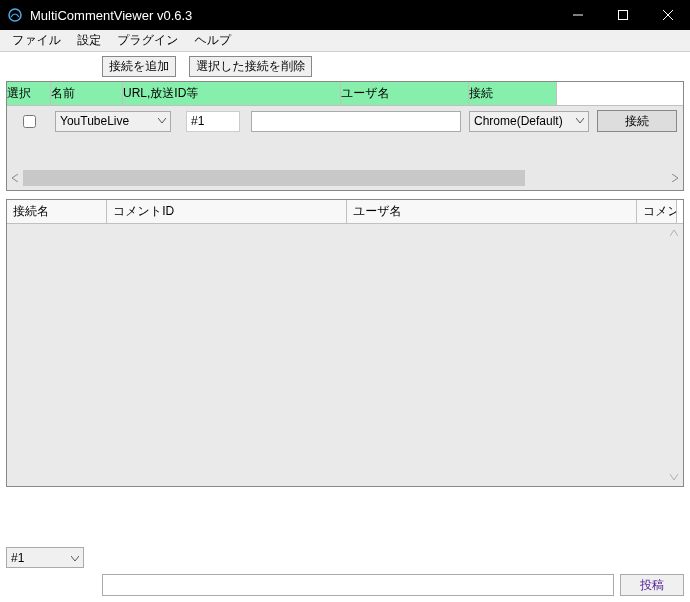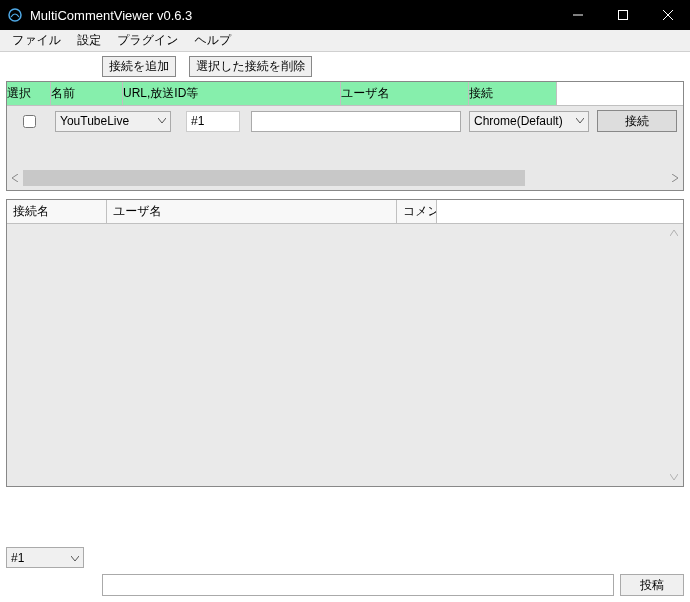--- a/index.html
+++ b/index.html
@@ -203,21 +203,21 @@
   .post-input {
     flex: 1;
     border: 1px solid #aaa;
     height: 22px;
     margin-left: 96px;
   }
   .post-btn {
     width: 64px; height: 22px;
     background: #f0f0f0;
     border: 1px solid #aaa;
-    color: #000000;
+    color: #4c1d95;
     font-family: inherit; font-size: 12px;
   }
 </style>
 </head>
 <body>
 
 <div class="titlebar">
   <span class="icon">
     <svg width="16" height="16" viewBox="0 0 16 16">
       <circle cx="8" cy="8" r="6" fill="none" stroke="#4fa9e6" stroke-width="1.5"></circle>
@@ -316,20 +316,21 @@
       <svg width="6" height="8">
           <path d="M0 0 L6 4 L0 8" fill="none" stroke="#888" stroke-width="1"></path>
         </svg>
     </div>
   </div>
 </div>
 
 <div class="comment-panel">
   <div class="comment-headers">
     <div class="hcell wc-1">接続名</div>
+    <div class="hcell wc-2">コメントID</div>
     <div class="hcell wc-3">ユーザ名</div>
     <div class="hcell wc-4">コメン</div>
   </div>
   <div class="comment-body">
     <div class="vscroll-arrow" style="top:2px">
       <svg width="8" height="6">
           <path d="M0 6 L4 0 L8 6" fill="none" stroke="#b0b0b0" stroke-width="1"></path>
         </svg>
     </div>
     <div class="vscroll-arrow" style="bottom:2px">

